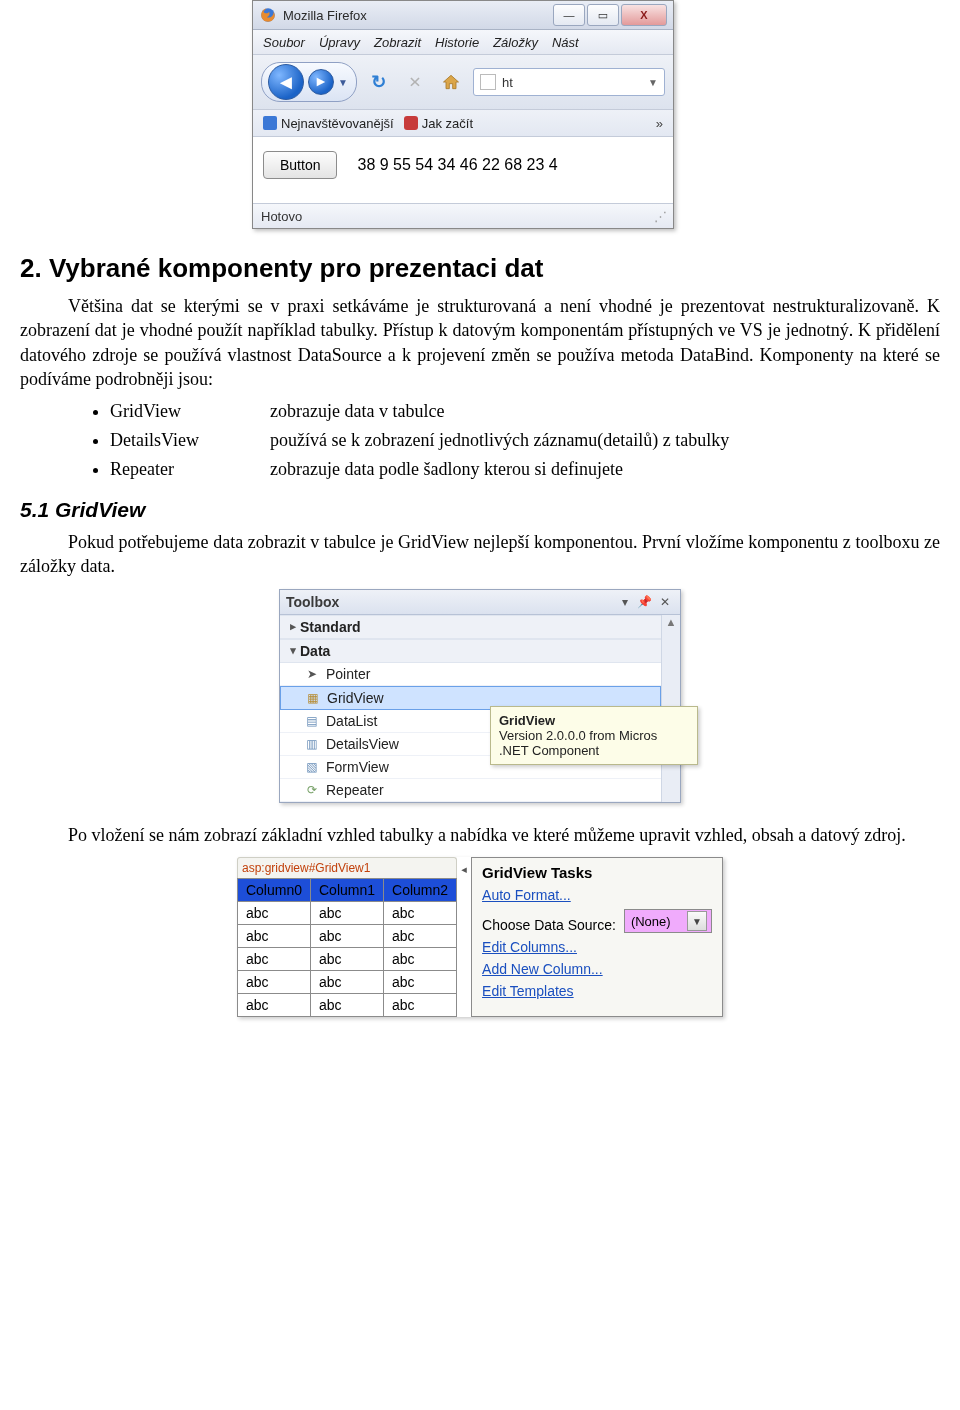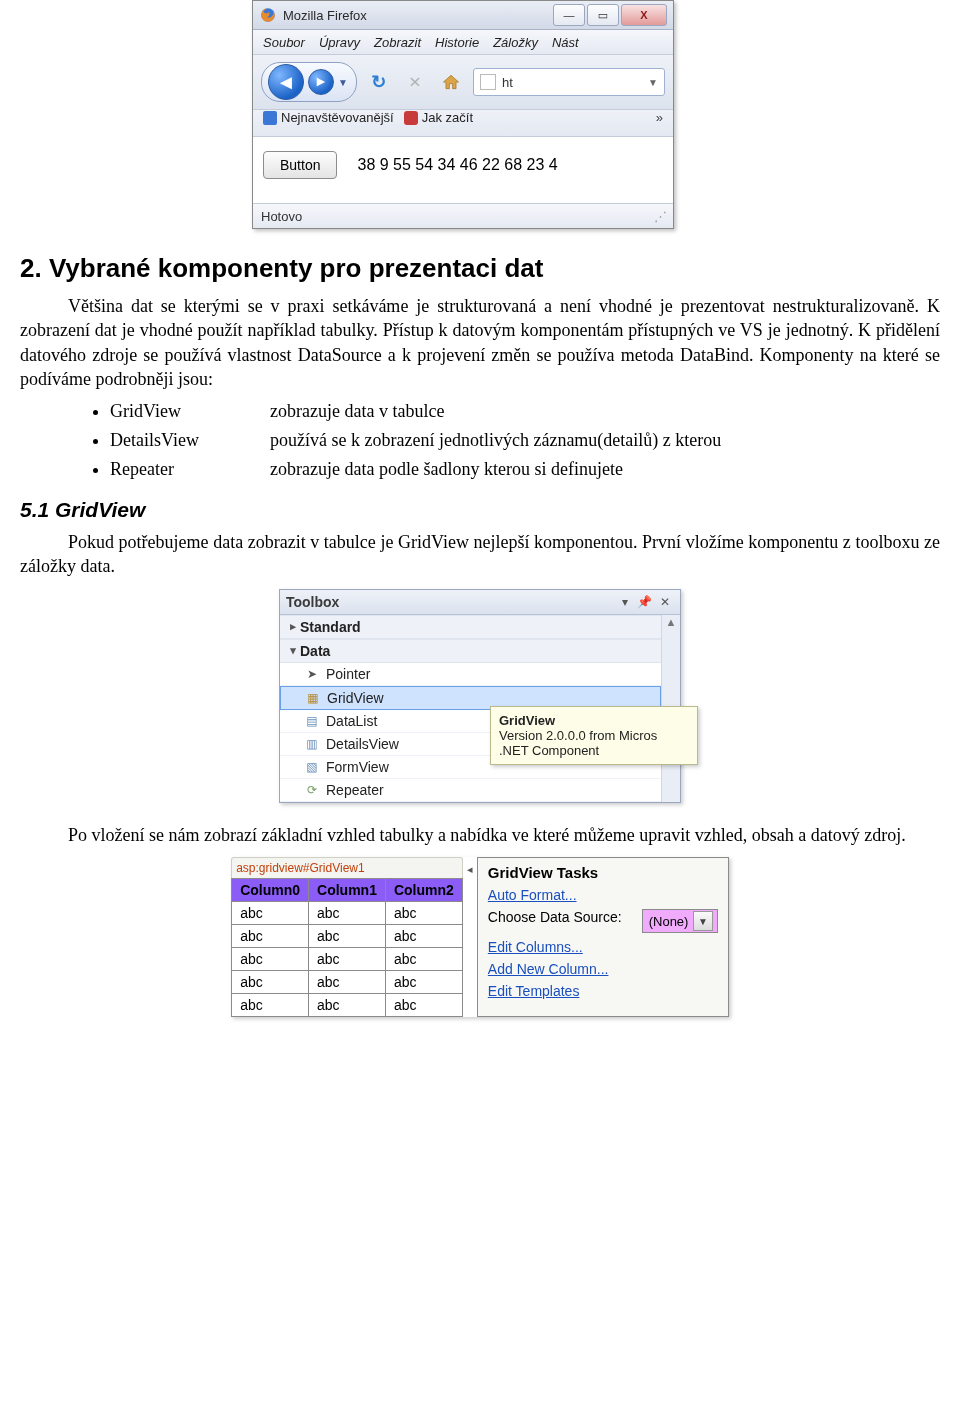--- a/index.html
+++ b/index.html
@@ -81,21 +81,21 @@
   .tb-home { color:#c99b3f; }
   .url-box {
     flex:1; display:flex; align-items:center; height:26px;
     border:1px solid #9fb1d2; background:#fff; border-radius:3px;
     padding: 0 6px; font-family: "Segoe UI", Tahoma, sans-serif; font-size:13px; color:#333;
     gap:6px;
   }
   .page-icon { width:14px;height:14px;border:1px solid #bbb;background:#fff; }
   .url-drop { font-size:10px;color:#666; }
   .ff-bookmarkbar {
-    display:flex; align-items:flex-start; gap:10px;
+    display:flex; align-items:center; gap:10px;
     height:26px; padding:0 10px;
     background: linear-gradient(#eef1f7,#e3e8f2);
     border-bottom:1px solid #c4cbd9;
     font-family:"Segoe UI",Tahoma,sans-serif; font-size:13px; color:#222;
   }
   .bm-item { display:flex; align-items:center; gap:4px; }
   .bm-icon-blue { width:14px;height:14px;background:#3b78d6;border-radius:2px; }
   .bm-icon-red { width:14px;height:14px;background:#c73b3b;border-radius:3px; }
   .bm-expand { margin-left:auto; color:#444; }
   .ff-content {
@@ -179,30 +179,30 @@
     height:20px; font-size:12px; color:#c2410c;
     background:#f4f4f0; border:1px solid #cfcfc5; border-bottom:none;
     padding:0 4px; display:flex; align-items:center;
     border-top-left-radius:3px; border-top-right-radius:3px;
   }
   .gv-left { display:flex; flex-direction:column; }
   .gv-table { border-collapse:collapse; }
   .gv-table th, .gv-table td {
     border:1px solid #8b8b8b; padding:3px 8px; text-align:left; font-size:14px;
   }
-  .gv-table th { background:#8b5cf6; font-weight:bold; }
+  .gv-table th { background:#1d4ed8; font-weight:normal; }
   .gv-spacer { width:14px; display:flex; align-items:flex-start; justify-content:center; }
   .gv-spacer .tri { font-size:11px;color:#555;margin-top:6px; }
   .smart-panel {
     border:1px solid #8b8b8b; background:#f7f7f3; padding:6px 10px; width:230px;
     display:flex; flex-direction:column; gap:6px;
   }
   .sp-title { font-weight:bold; font-size:15px; }
   .sp-link { color:#1a4fbf; text-decoration:underline; cursor:default; }
-  .sp-row { display:flex; align-items:flex-start; gap:20px; }
+  .sp-row { display:flex; align-items:flex-end; gap:8px; }
   .sp-select {
     flex:1; height:22px; border:1px solid #8b8b8b; background:#f0abfc;
     display:flex; align-items:center; justify-content:space-between;
     padding:0 4px 0 6px; font-size:13px;
   }
   .sp-select .dd { width:18px;height:18px;border:1px solid #999;background:linear-gradient(#fafafa,#ddd);display:flex;align-items:center;justify-content:center;font-size:10px;color:#444; }
 </style>
 </head>
 <body>
 
@@ -275,21 +275,21 @@
   <ul class="bullets">
     <li>
       <div class="bl-row">
         <span class="bl-term">GridView</span>
         <span class="bl-desc">zobrazuje data v tabulce</span>
       </div>
     </li>
     <li>
       <div class="bl-row">
         <span class="bl-term">DetailsView</span>
-        <span class="bl-desc">používá se k zobrazení jednotlivých záznamu(detailů) z kterou</span>
+        <span class="bl-desc">používá se k zobrazení jednotlivých záznamu(detailů) z tabulky</span>
       </div>
     </li>
     <li>
       <div class="bl-row">
         <span class="bl-term">Repeater</span>
         <span class="bl-desc">zobrazuje data podle šadlony kterou si definujete</span>
       </div>
     </li>
   </ul>
 

